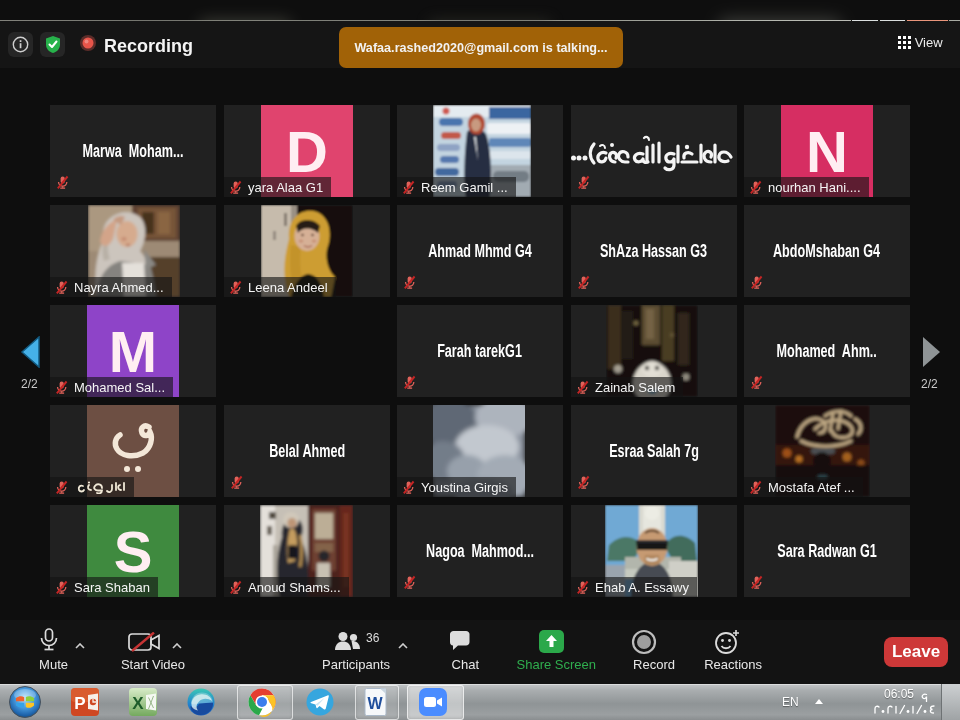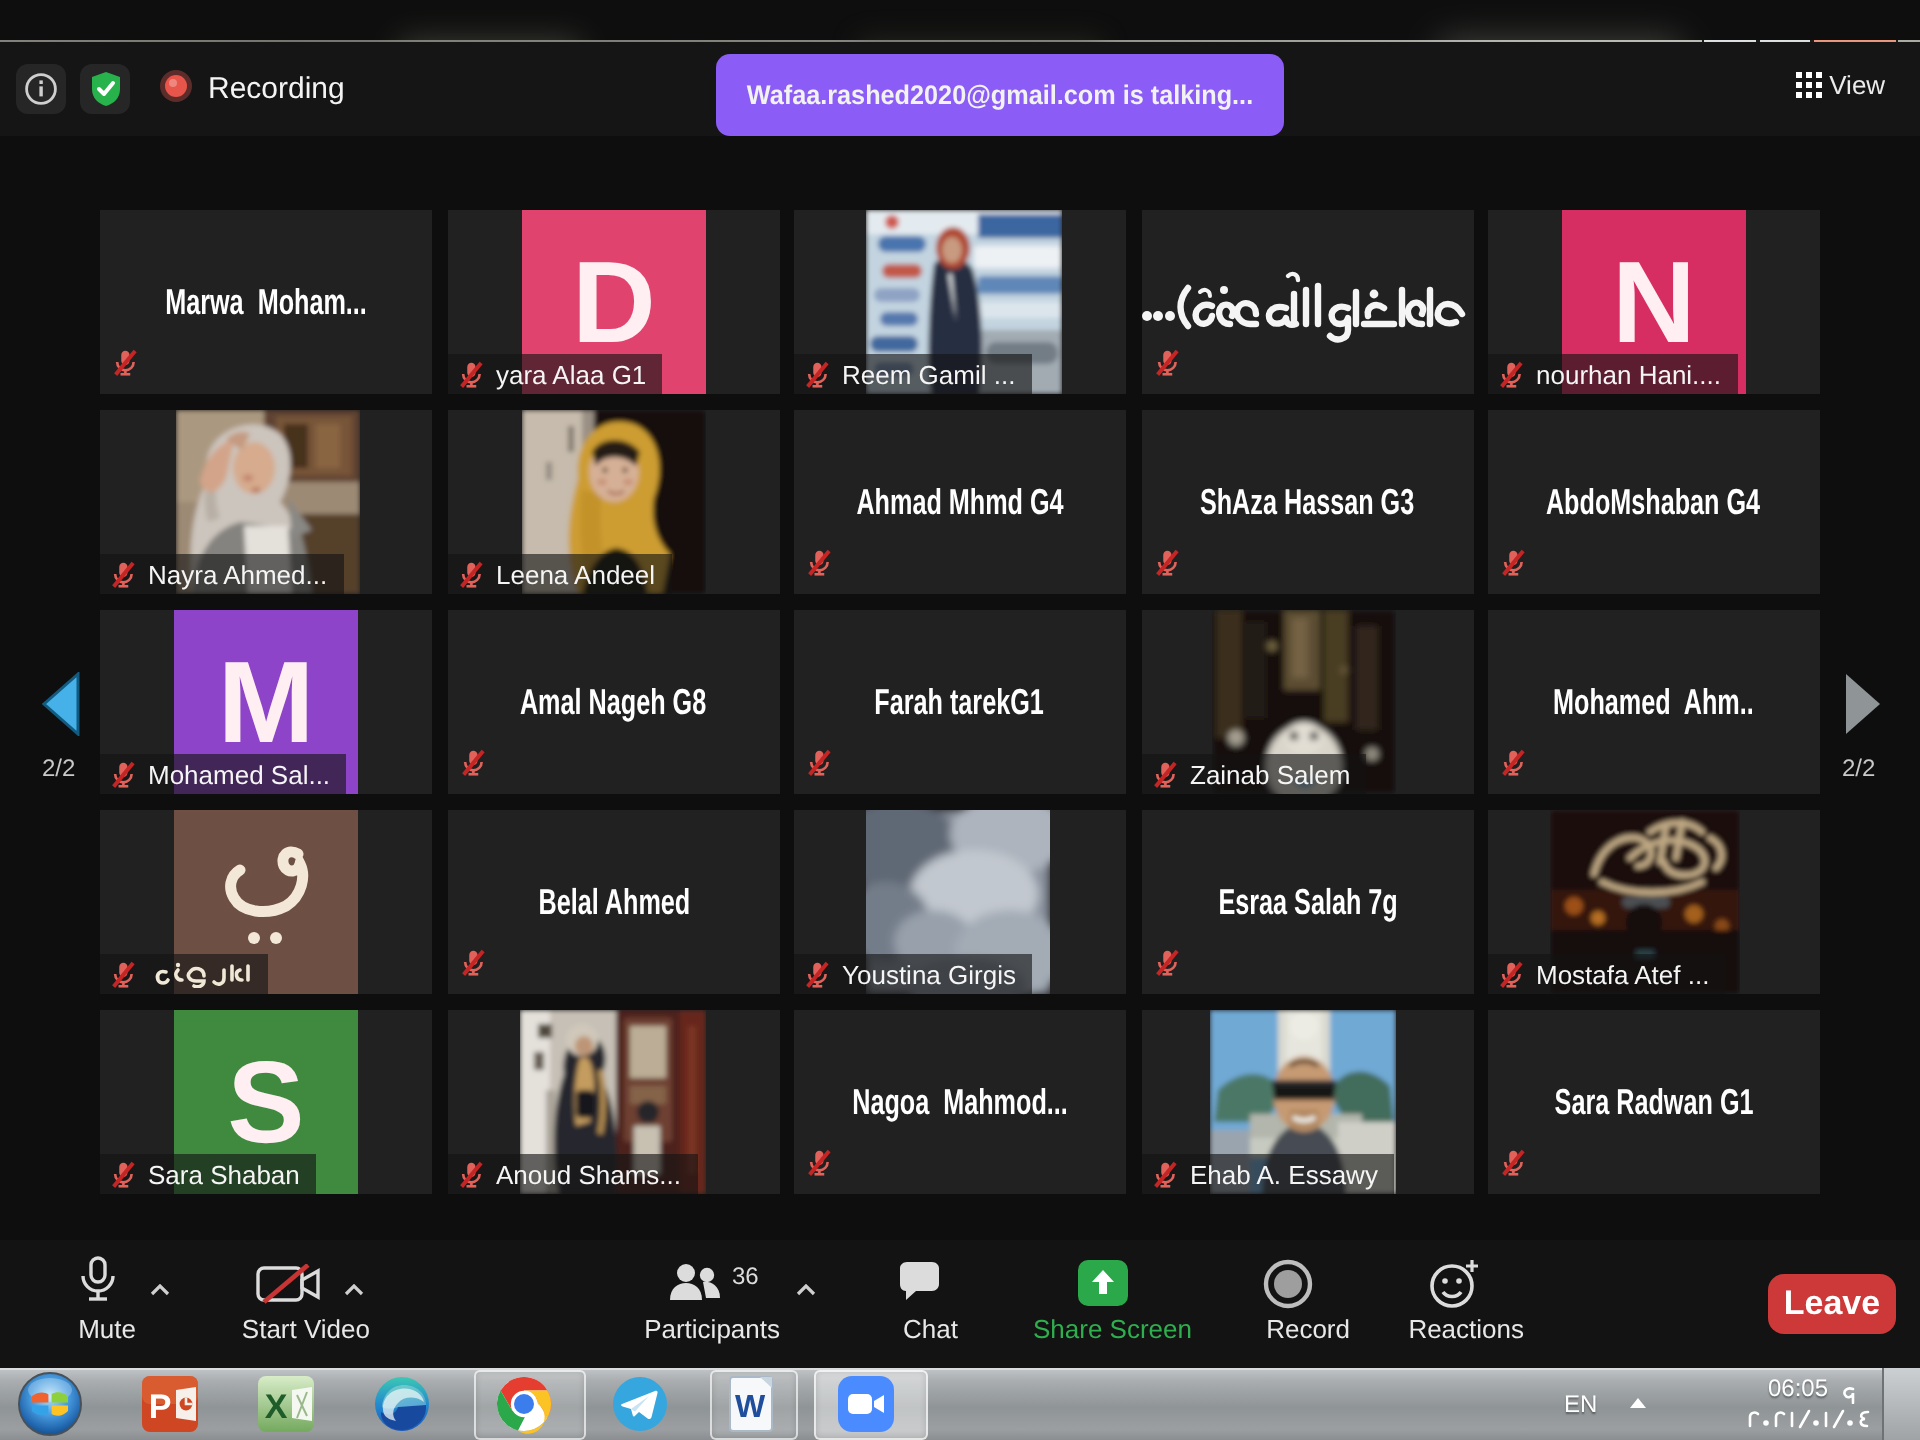--- a/index.html
+++ b/index.html
@@ -13,21 +13,21 @@
 #ttl-ico{position:absolute;left:4px;top:5px;width:13px;height:12px;border-radius:3px;background:linear-gradient(180deg,#6db5e8,#2d7dc9);}
 #ttl-txt{position:absolute;left:24px;top:3px;font-size:13px;color:#fff;text-shadow:0 1px 2px rgba(0,0,0,.75);}
 .winbtn{position:absolute;top:0;height:18px;border:1px solid #1c1d18;border-top:none;box-sizing:border-box;}
 #btn-min{left:851px;width:28px;border-bottom-left-radius:4px;background:linear-gradient(180deg,rgba(235,240,242,.75) 0%,rgba(160,168,170,.55) 45%,rgba(110,118,120,.5) 50%,rgba(150,158,160,.6) 100%);}
 #btn-max{left:879px;width:27px;background:linear-gradient(180deg,rgba(235,240,242,.75) 0%,rgba(160,168,170,.55) 45%,rgba(110,118,120,.5) 50%,rgba(150,158,160,.6) 100%);}
 #btn-cls{left:906px;width:43px;border-bottom-right-radius:4px;background:linear-gradient(180deg,#eb9a80 0%,#d4512e 45%,#b02c10 52%,#c94e28 100%);}
 .winbtn svg{position:absolute;left:0;top:0;}
 
 #topbar{position:absolute;left:0;top:21px;width:960px;height:47px;background:#151515;}
 .chip{position:absolute;width:25px;height:25px;border-radius:6px;background:#262626;top:11px;}
-#toast{position:absolute;left:358px;top:6px;width:284px;height:41px;background:#8b5cf6;border-radius:7px;}
+#toast{position:absolute;left:339px;top:6px;width:284px;height:41px;background:#a16207;border-radius:7px;}
 #toast span{position:absolute;left:0;top:13px;width:100%;text-align:center;font-size:13.5px;font-weight:bold;color:#f2f2f2;white-space:nowrap;transform:scaleX(.935);}
 #viewbtn{position:absolute;left:898px;top:14px;width:50px;height:22px;color:#ececec;font-size:13px;}
 
 #grid{position:absolute;left:0;top:68px;width:960px;height:552px;background:#0e0e0e;}
 .tile{position:absolute;width:166px;height:92px;background:#212121;overflow:hidden;}
 .bigname{position:absolute;left:0;top:0;width:100%;height:100%;display:flex;align-items:center;justify-content:center;font-weight:bold;font-size:18px;color:#fff;white-space:pre;}
 .bigname i{font-style:normal;display:inline-block;transform:scaleX(.70);}
 .av{position:absolute;left:37px;top:0;width:92px;height:92px;display:flex;align-items:center;justify-content:center;font-weight:bold;font-size:58px;color:#ffeef2;}
 .ph{position:absolute;top:0;height:92px;}
 .lbl{position:absolute;left:0;bottom:0;height:20px;background:rgba(20,20,20,.62);display:flex;align-items:center;padding:0 8px 0 4px;font-size:13px;color:#f5f5f5;white-space:pre;}
@@ -89,21 +89,21 @@
     <div class="chip" style="left:40px"></div>
     <svg style="position:absolute;left:44px;top:14px" width="18" height="19" viewBox="0 0 18 19">
         <path d="M9 1 L16 3.5 V9.5 C16 14 13 16.8 9 18 C5 16.8 2 14 2 9.5 V3.5 Z" fill="#27b24b"></path>
         <path d="M5.5 9.5 L8 12 L12.5 6.5" fill="none" stroke="#fff" stroke-width="2" stroke-linecap="round" stroke-linejoin="round"></path>
       </svg>
     <svg style="position:absolute;left:78px;top:12px" width="20" height="20" viewBox="0 0 20 20">
         <circle cx="10" cy="10" r="8" fill="#e05a50" opacity=".35"></circle>
         <circle cx="10" cy="10" r="5.5" fill="#e8554a"></circle>
         <circle cx="8.5" cy="8.5" r="2" fill="#f0938c" opacity=".8"></circle>
       </svg>
-    <div style="position:absolute;left:104px;top:15px;font-size:15px;font-weight:normal;color:#f4f4f4;opacity:.999;">Recording</div>
+    <div style="position:absolute;left:104px;top:15px;font-size:18px;font-weight:bold;color:#f4f4f4;opacity:.999;">Recording</div>
     <div id="toast">
         <span>Wafaa.rashed2020@gmail.com is talking...</span>
       </div>
     <div id="viewbtn">
       <svg width="13" height="13" viewBox="0 0 13 13" style="vertical-align:-2px">
           <g fill="#fff">
             <rect x="0" y="0" width="3" height="3"></rect>
             <rect x="5" y="0" width="3" height="3"></rect>
             <rect x="10" y="0" width="3" height="3"></rect>
             <rect x="0" y="5" width="3" height="3"></rect>
@@ -323,30 +323,20 @@
 <div class="tile" style="left:50px;top:237px">
         <div class="av" style="background:#8e44c8">M</div>
         <div class="lbl"><svg width="15" height="15" viewBox="0 0 16 16">
             <rect x="6" y="1.5" width="4.4" height="7.5" rx="2.2" fill="#e0625a"></rect>
             <path d="M3.8 7.5 a4.4 4.4 0 0 0 8.8 0" fill="none" stroke="#e0625a" stroke-width="1.4"></path>
             <line x1="8.2" y1="12" x2="8.2" y2="13.6" stroke="#e0625a" stroke-width="1.4"></line>
             <line x1="5.6" y1="14" x2="10.8" y2="14" stroke="#e0625a" stroke-width="1.4"></line>
             <line x1="3" y1="14.2" x2="13.4" y2="1.6" stroke="#c42525" stroke-width="2.1"></line>
           </svg><span>Mohamed Sal...</span></div>
       </div>
-<div class="tile" style="left:224px;top:237px">
-        <div class="bigname"><i>Amal Nageh G8</i></div>
-        <div class="miconly"><svg width="15" height="15" viewBox="0 0 16 16">
-            <rect x="6" y="1.5" width="4.4" height="7.5" rx="2.2" fill="#e0625a"></rect>
-            <path d="M3.8 7.5 a4.4 4.4 0 0 0 8.8 0" fill="none" stroke="#e0625a" stroke-width="1.4"></path>
-            <line x1="8.2" y1="12" x2="8.2" y2="13.6" stroke="#e0625a" stroke-width="1.4"></line>
-            <line x1="5.6" y1="14" x2="10.8" y2="14" stroke="#e0625a" stroke-width="1.4"></line>
-            <line x1="3" y1="14.2" x2="13.4" y2="1.6" stroke="#c42525" stroke-width="2.1"></line>
-          </svg></div>
-      </div>
 <div class="tile" style="left:397px;top:237px">
         <div class="bigname"><i>Farah tarekG1</i></div>
         <div class="miconly"><svg width="15" height="15" viewBox="0 0 16 16">
             <rect x="6" y="1.5" width="4.4" height="7.5" rx="2.2" fill="#e0625a"></rect>
             <path d="M3.8 7.5 a4.4 4.4 0 0 0 8.8 0" fill="none" stroke="#e0625a" stroke-width="1.4"></path>
             <line x1="8.2" y1="12" x2="8.2" y2="13.6" stroke="#e0625a" stroke-width="1.4"></line>
             <line x1="5.6" y1="14" x2="10.8" y2="14" stroke="#e0625a" stroke-width="1.4"></line>
             <line x1="3" y1="14.2" x2="13.4" y2="1.6" stroke="#c42525" stroke-width="2.1"></line>
           </svg></div>
       </div>

